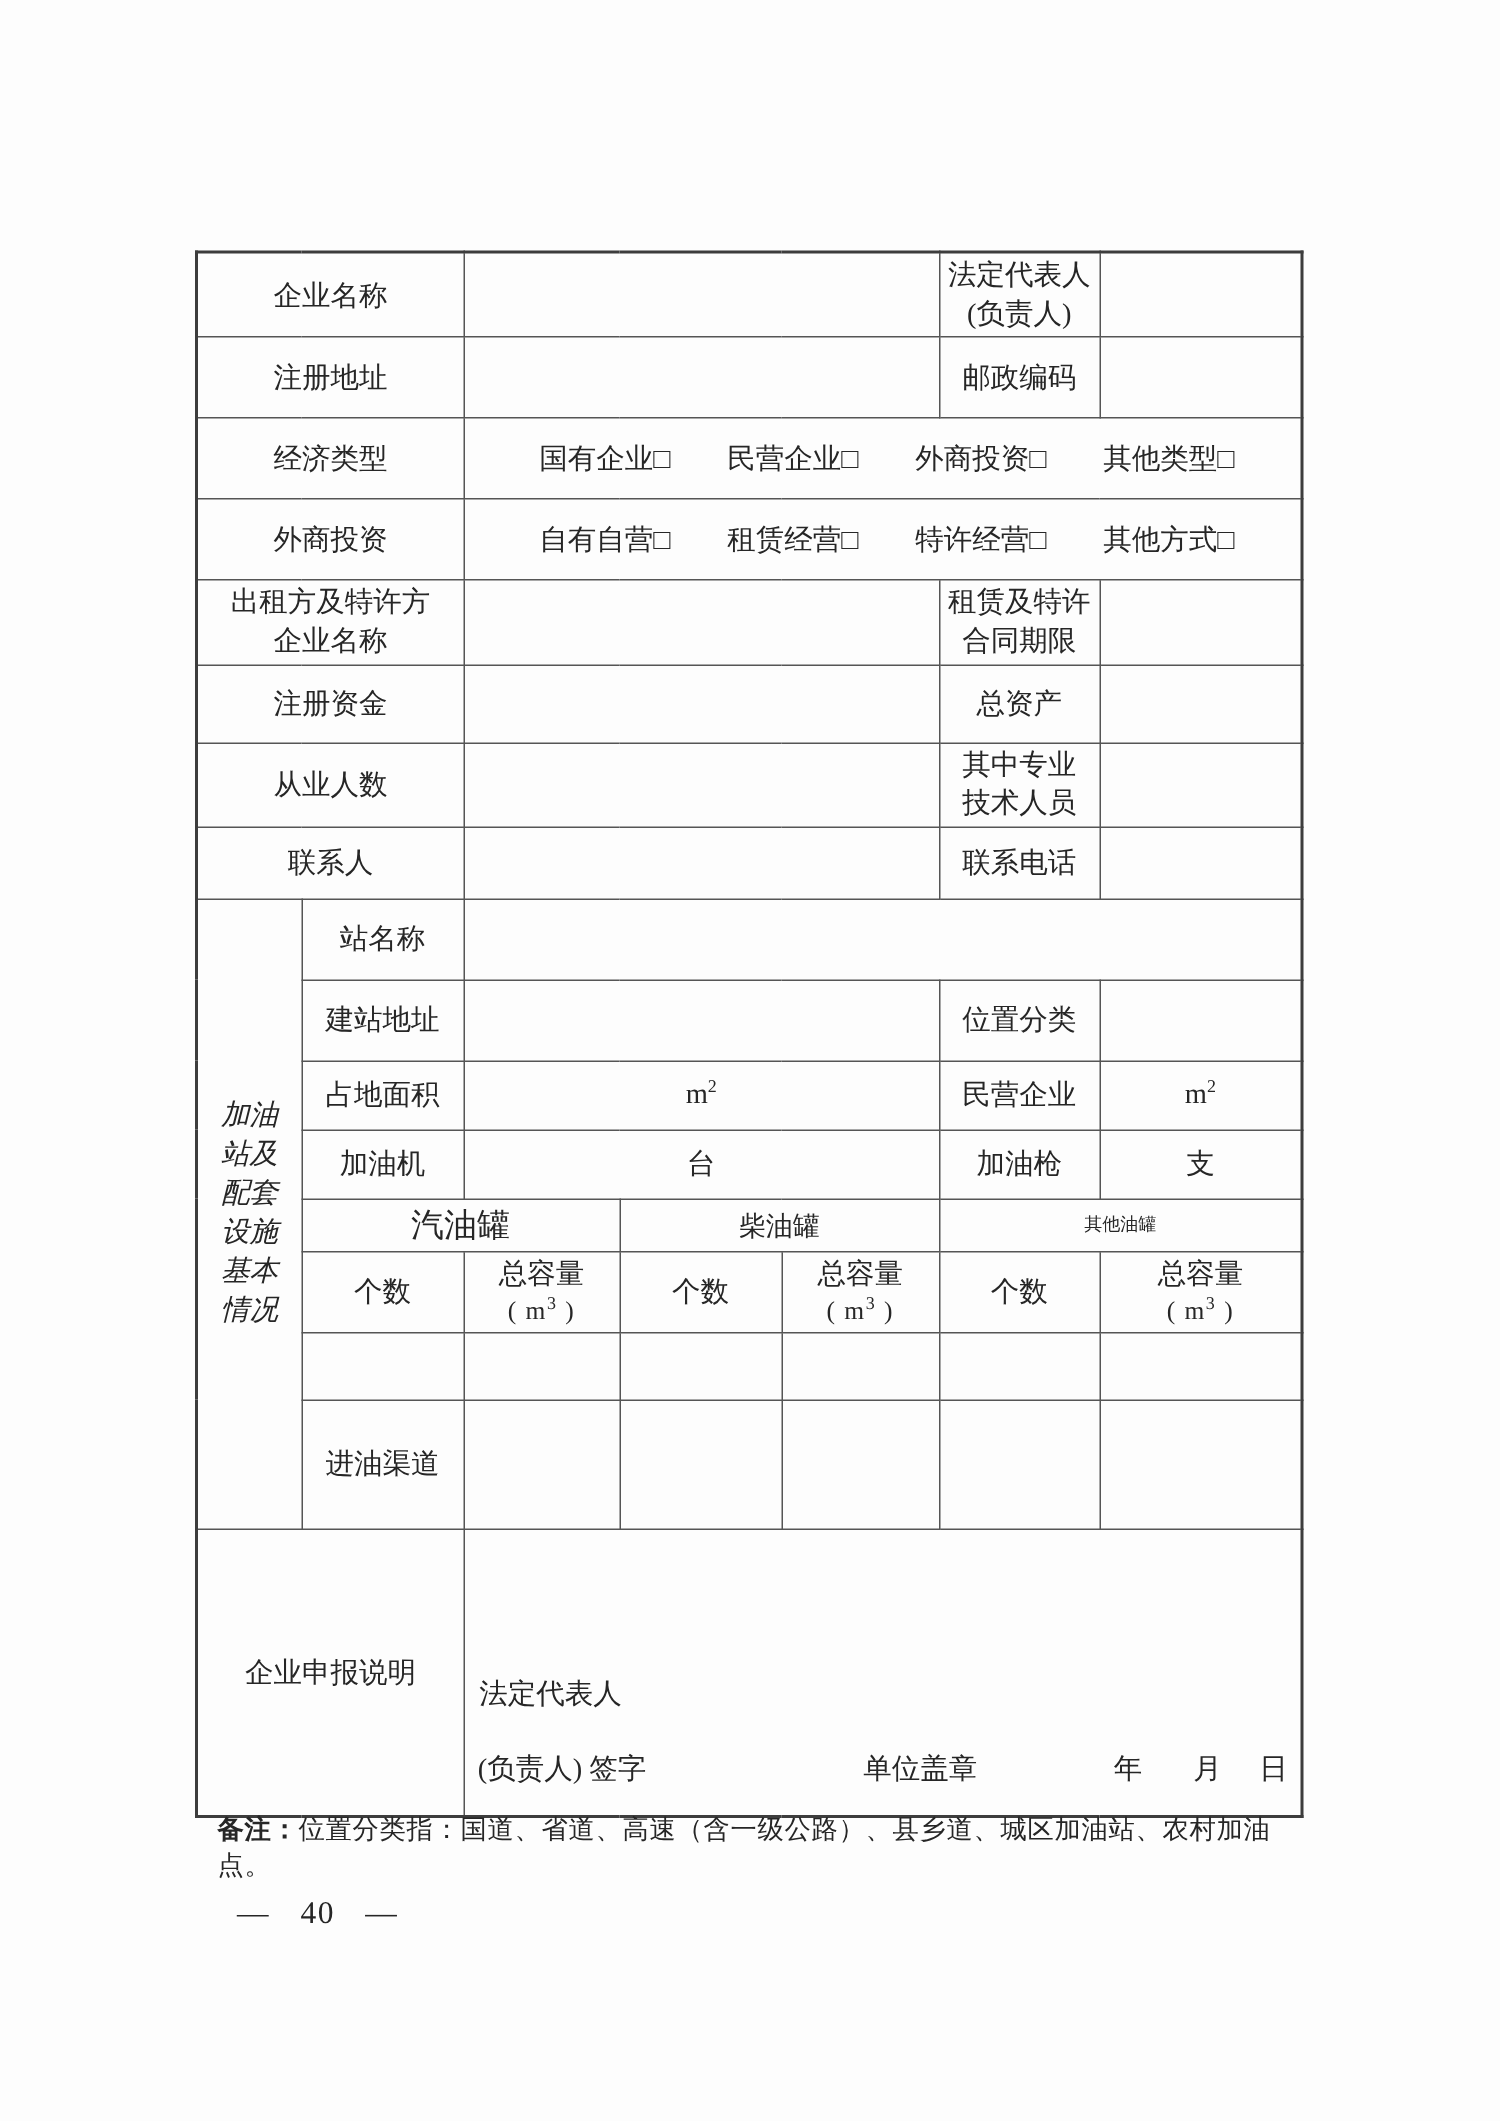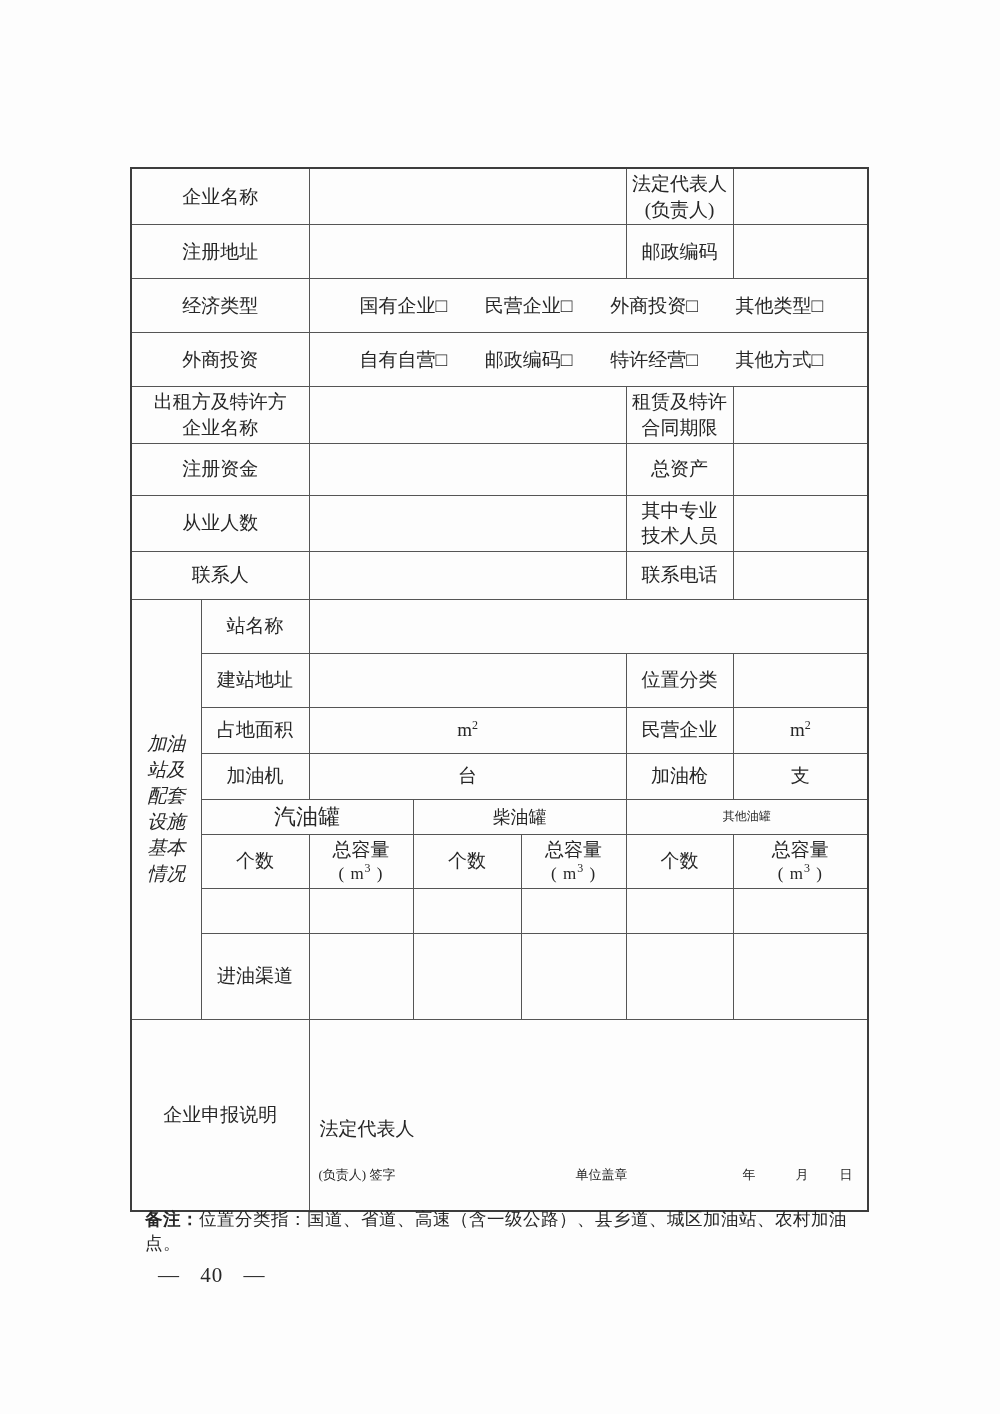--- a/index.html
+++ b/index.html
@@ -49,21 +49,21 @@
   sup { font-size: 12px; vertical-align: super; line-height: 0; }
   .cap-head { line-height: 1.3; }
   .cap-unit { font-size: 17px; letter-spacing: 1px; }
   .decl-cell { position: relative; }
   .decl-rep {
     position: absolute; left: 10px; top: 96px;
     font-size: 19px;
   }
   .decl-line2 {
     position: absolute; left: 0; top: 146px;
-    width: 100%; height: 26px; font-size: 13px; text-align: left;
+    width: 100%; height: 26px; font-size: 19px; text-align: left;
   }
   .decl-line2 span { position: absolute; white-space: nowrap; }
   .decl-sign  { left: 9px; }
   .decl-seal  { left: 266px; }
   .decl-year  { left: 433px; }
   .decl-month { left: 486px; }
   .decl-day   { left: 530px; }
   .note-line {
     position: absolute;
     left: 145px; top: 1207px;
@@ -120,21 +120,21 @@
         <span>其他类型□</span>
       </div>
     </td>
   </tr>
 
   <tr style="height:54px">
     <td colspan="2">外商投资</td>
     <td colspan="5">
       <div class="options-row">
         <span>自有自营□</span>
-        <span>邮政编码□</span>
+        <span>租赁经营□</span>
         <span>特许经营□</span>
         <span>其他方式□</span>
       </div>
     </td>
   </tr>
 
   <tr style="height:54px">
     <td colspan="2" class="two-line">出租方及特许方
 企业名称</td>
     <td colspan="3"></td>

